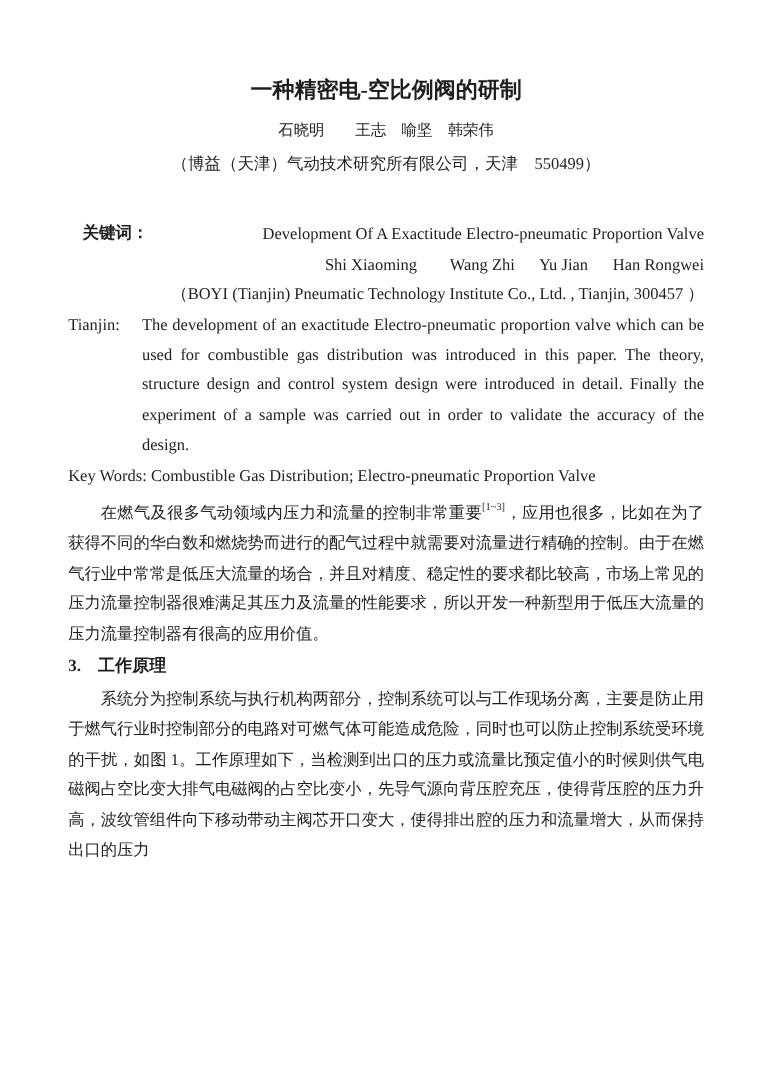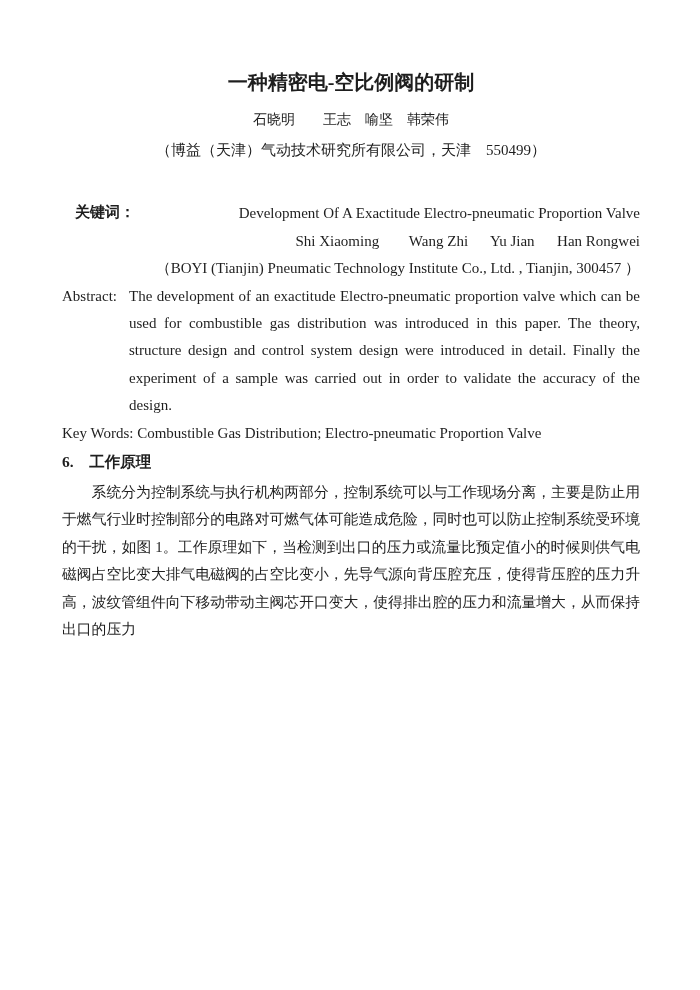--- a/index.html
+++ b/index.html
@@ -132,25 +132,26 @@
     <span class="hang-label">关键词：</span>
   </p>
 
   <div class="en-block">
     <div class="title-en">Development Of A Exactitude Electro-pneumatic Proportion Valve</div>
     <div class="authors-en">Shi Xiaoming        Wang Zhi      Yu Jian      Han Rongwei</div>
     <div class="affil-en">（BOYI (Tianjin) Pneumatic Technology Institute Co., Ltd. , Tianjin, 300457 ）</div>
   </div>
 
   <p class="hang-en">
-    <span class="hang-label-en">Abstract: </span>
+    <span class="hang-label-en">Tianjin: </span>
     <span>The development of an exactitude Electro-pneumatic proportion valve which can be used for combustible gas distribution was introduced in this paper. The theory, structure design and control system design were introduced in detail. Finally the experiment of a sample was carried out in order to validate the accuracy of the design.</span>
   </p>
 
   <p class="keywords-en">Key Words: Combustible Gas Distribution; Electro-pneumatic Proportion Valve</p>
 
 
+  <p class="body-para"><span>在燃气及很多气动领域内压力和流量的控制非常重要</span><sup class="ref">[1~3]</sup><span>，应用也很多，比如在为了获得不同的华白数和燃烧势而进行的配气过程中就需要对流量进行精确的控制。由于在燃气行业中常常是低压大流量的场合，并且对精度、稳定性的要求都比较高，市场上常见的压力流量控制器很难满足其压力及流量的性能要求，所以开发一种新型用于低压大流量的压力流量控制器有很高的应用价值。</span></p>
 
-  <h2 class="sec-heading s2">6.　工作原理</h2>
+  <h2 class="sec-heading s2">3.　工作原理</h2>
 
   <p class="body-para">系统分为控制系统与执行机构两部分，控制系统可以与工作现场分离，主要是防止用于燃气行业时控制部分的电路对可燃气体可能造成危险，同时也可以防止控制系统受环境的干扰，如图 1。工作原理如下，当检测到出口的压力或流量比预定值小的时候则供气电磁阀占空比变大排气电磁阀的占空比变小，先导气源向背压腔充压，使得背压腔的压力升高，波纹管组件向下移动带动主阀芯开口变大，使得排出腔的压力和流量增大，从而保持出口的压力</p>
 
 </div>
 
 </body></html>

